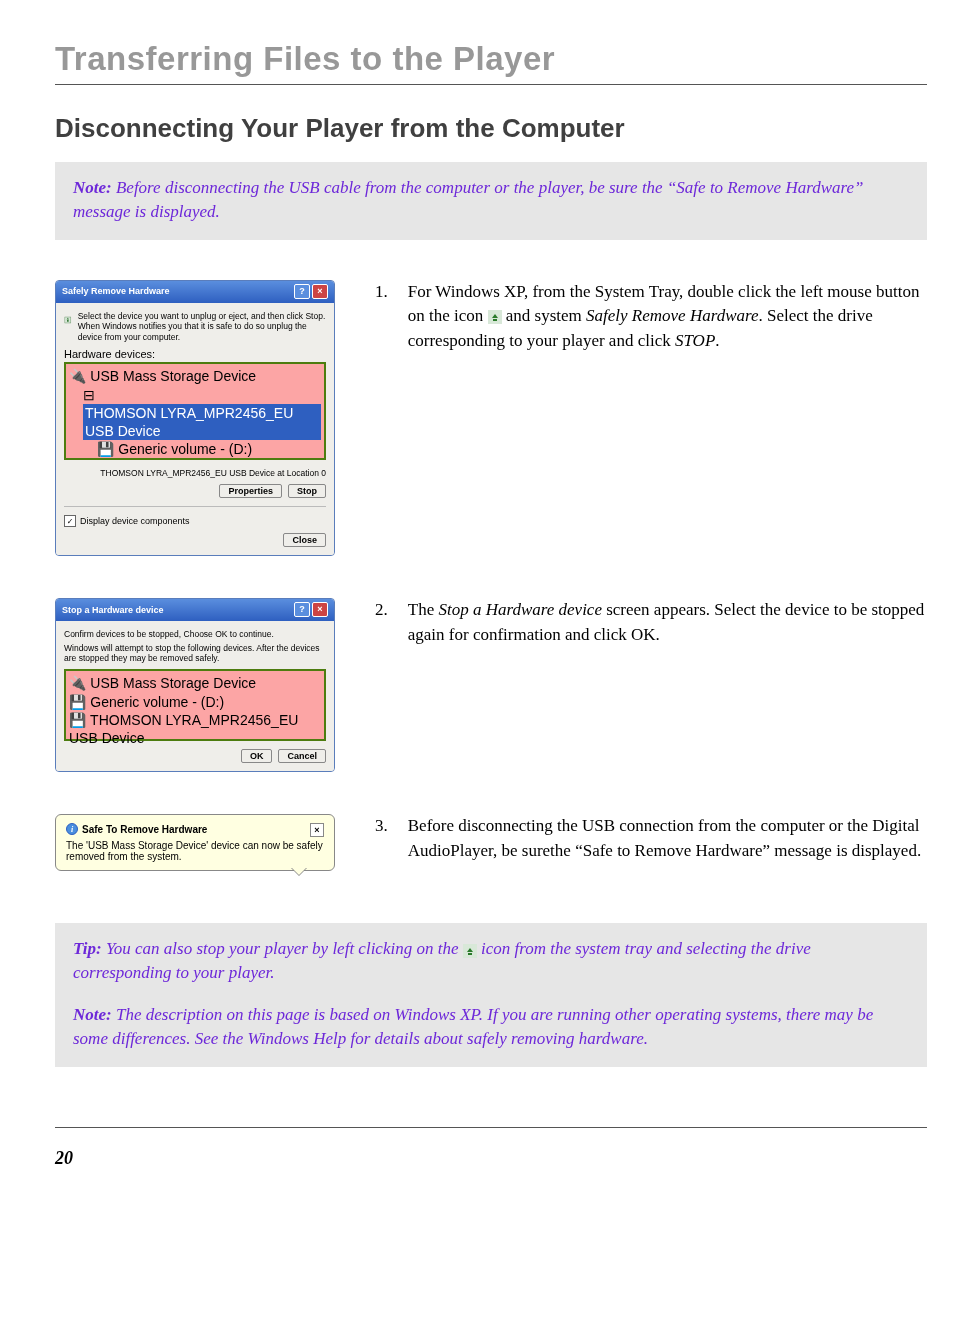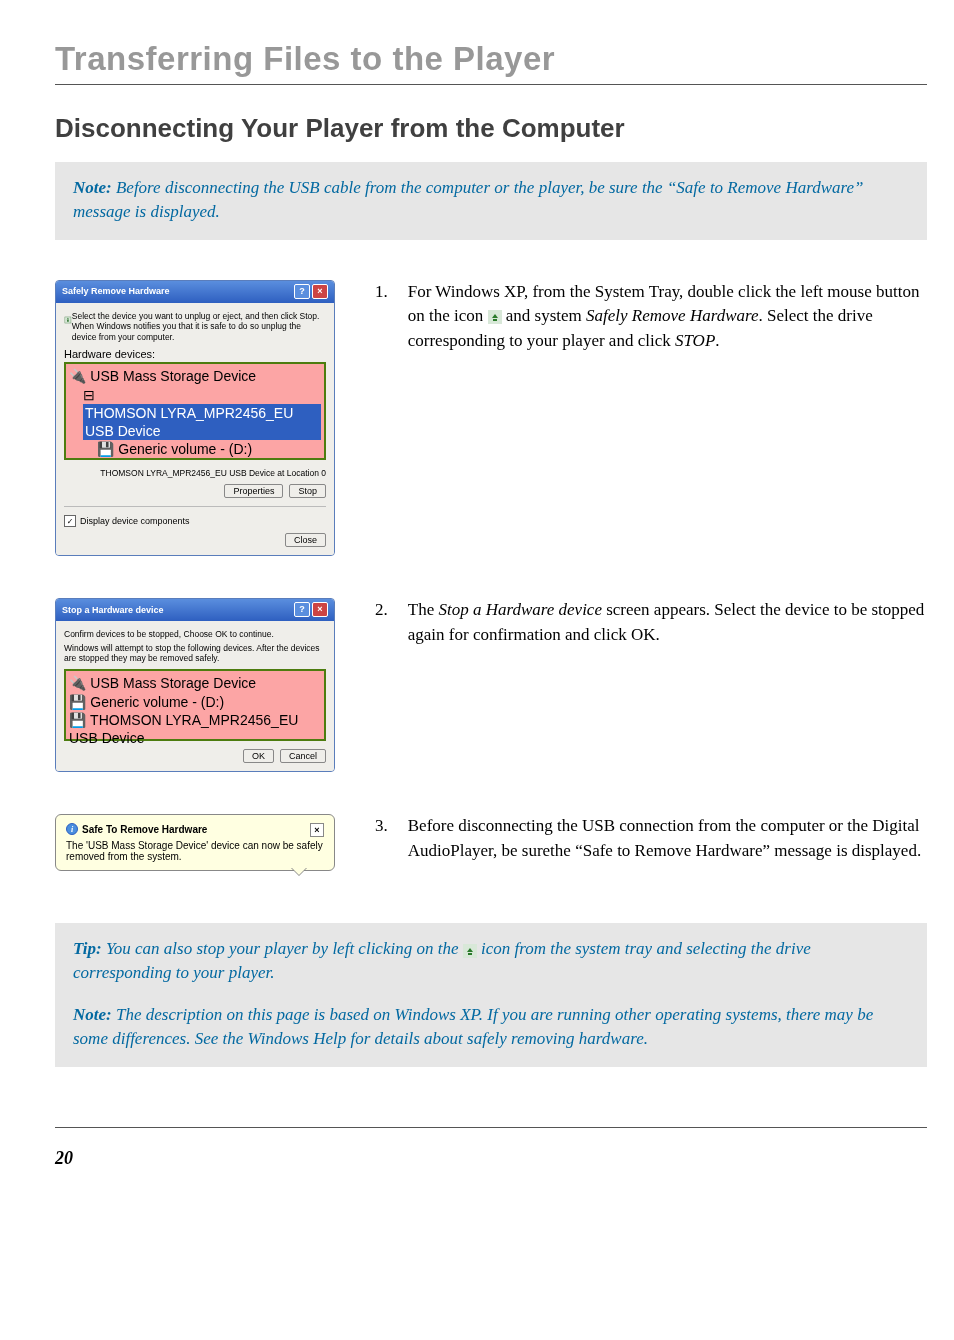--- a/index.html
+++ b/index.html
@@ -34,21 +34,21 @@
     color: #404040;
     margin: 0 0 18px 0;
   }
   .note-box, .tip-box {
     background: #e6e6e6;
     padding: 14px 18px 16px 18px;
     margin: 0 0 40px 0;
     font-style: italic;
     font-size: 17px;
     line-height: 1.4;
-    color: #0369a1;
+    color: #6d28d9;
   }
   .note-box strong, .tip-box strong {
     font-weight: bold;
   }
   .step-row {
     display: flex;
     gap: 40px;
     margin-bottom: 34px;
     align-items: flex-start;
   }
@@ -100,21 +100,21 @@
   .dlg-body { padding:8px; background:#efeeea; }
   .listbox {
     border:2px solid #4d7c0f;background:#fca5a5;padding:3px;font-size:14px;
     line-height:1.3;
   }
   .hl {
     background:#2e5fc0;color:#fff;padding:0 2px;display:inline-block;
   }
   .btn {
     border:1px solid #888;background:#efeeea;padding:1px 8px;font-size:9px;
-    border-radius:2px;display:inline-block;
+    border-radius:2px;display:inline-block;font-weight:bold;
   }
   .row-end { text-align:right; margin-top:6px; display:flex; justify-content:flex-end; gap:6px;}
   .checkbox { display:flex;align-items:center;gap:4px;font-size:9px;margin-top:6px;}
   .cb { width:10px;height:10px;border:1px solid #666;display:inline-flex;align-items:center;justify-content:center;font-size:8px;background:#fff;}
   
   .balloon {
     background:#ffffe1;border:1px solid #888;border-radius:6px;
     padding:8px 10px;font-family:Tahoma,Arial,sans-serif;font-size:10px;
     position:relative;margin-bottom:18px;
   }
@@ -156,21 +156,21 @@
     <div class="screenshot">
       <div class="dlg">
         <div class="dlg-title">
           <span>Safely Remove Hardware</span>
           <div class="tb-btns">
             <div class="tb-btn tb-help">?</div>
             <div class="tb-btn">×</div>
           </div>
         </div>
         <div class="dlg-body">
-          <div style="display:flex;margin-bottom:6px;">
+          <div style="display:flex;gap:6px;margin-bottom:6px;">
             <svg width="18" height="18" viewBox="0 0 18 18">
                 <rect x="2" y="2" width="14" height="14" fill="#d8e8d8" stroke="#5a8a5a"></rect>
                 <path d="M9 4l3 4H6z M7 9h4v4H7z" fill="#3a7a3a"></path>
               </svg>
             <div style="font-size:8.5px;line-height:1.25;">Select the device you want to unplug or eject, and then click Stop. When Windows notifies you that it is safe to do so unplug the device from your computer.</div>
           </div>
           <div style="font-size:11px;margin-bottom:2px;">Hardware devices:</div>
           <div class="listbox" style="height:88px;">
             <div>🔌 <span>USB Mass Storage Device</span></div>
             <div style="padding-left:14px;">⊟ <span class="hl">THOMSON LYRA_MPR2456_EU USB Device</span></div>

